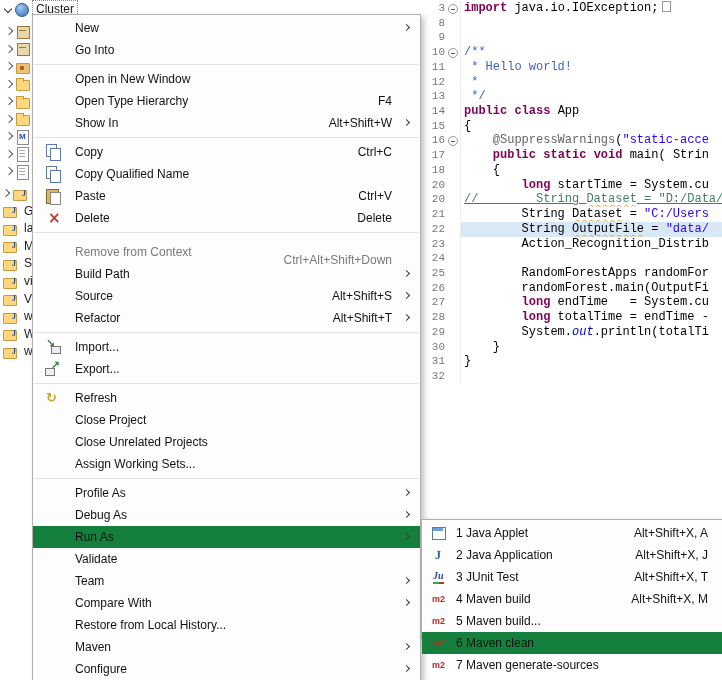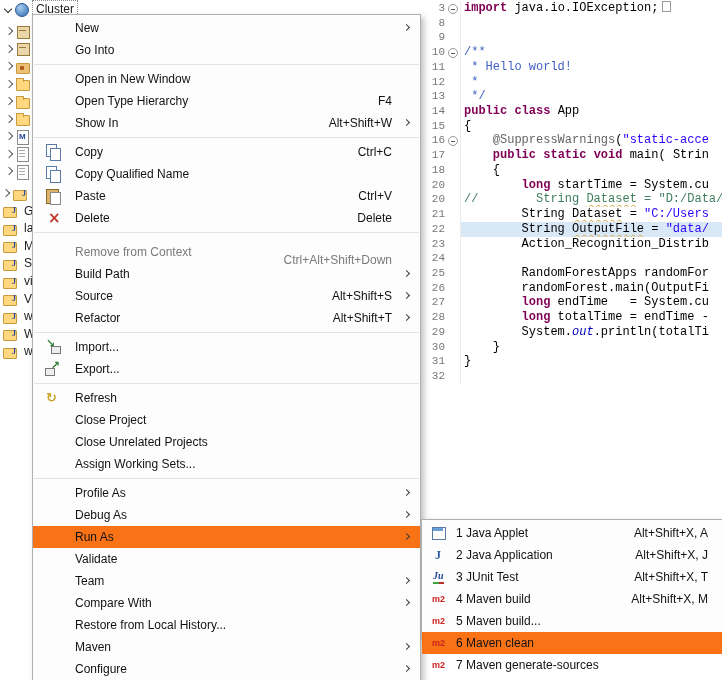--- a/index.html
+++ b/index.html
@@ -47,37 +47,37 @@
   .egutter { width: 40px; flex: none; display: flex; border-right: 1px solid #ececec; }
   .lnum { width: 26px; text-align: right; color: #787878; font-size: 11px; padding-right: 2px; }
   .efold { width: 12px; position: relative; }
   .efold.minus::before { content: ""; position: absolute; left: 1px; top: 3px; width: 8px; height: 8px;
     border: 1px solid #9a9a9a; border-radius: 50%; background: #fff; }
   .efold.minus::after { content: ""; position: absolute; left: 4px; top: 7.5px; width: 4px; height: 1px; background: #555; }
   .ecode { flex: 1; padding-left: 3px; overflow: hidden; color: #000; }
   .eline.hl .ecode { background: #d9e8f7; }
   .kw { color: #7f0055; font-weight: bold; }
   .str { color: #2a00ff; }
-  .cmt { color: #3f7f5f; }
+  .cmt { color: #3f7f5f; text-decoration: underline; }
   .jdoc { color: #3f5fbf; }
   .ann { color: #646464; }
   .sfield { color: #0000c0; font-style: italic; }
   .wave { text-decoration: underline; text-decoration-style: wavy; text-decoration-color: #d8a93c;
     text-decoration-thickness: 1px; text-underline-offset: 2px; }
   .foldbox { display: inline-block; width: 9px; height: 11px; border: 1px solid #9a9a9a;
     vertical-align: -1px; margin-left: 4px; }
 
   
   .menu { position: absolute; background: #fdfdfd; border: 1px solid #b0b0b0;
     box-shadow: 3px 3px 6px rgba(0,0,0,.25); font-size: 12px; color: #121212; padding-top: 2px; }
   #context-menu { left: 32px; top: 14px; width: 389px; height: 672px; z-index: 5; }
   #run-as-submenu { left: 421px; top: 519px; width: 302px; height: 120px; z-index: 6; }
   .menu-item { position: relative; height: 22px; line-height: 22px; padding-left: 42px; white-space: nowrap; }
   #run-as-submenu .menu-item { padding-left: 34px; }
-  .menu-item.hl { background: #f97316; }
+  .menu-item.hl { background: #15803d; }
   .menu-item.disabled, .menu-item.disabled .mshort { color: #7a7a7a; margin-top: 8px; }
   .msep { height: 1px; background: #e2e2e2; margin: 3px 1px; }
   .mshort { position: absolute; right: 28px; top: 0; color: #121212; }
   #run-as-submenu .mshort { right: 14px; }
   .marrow { position: absolute; right: 11px; top: 8px; width: 5px; height: 5px;
     border-right: 1.3px solid #3c3c3c; border-bottom: 1.3px solid #3c3c3c; transform: rotate(-45deg); }
   .mi { position: absolute; left: 12px; top: 3px; width: 16px; height: 16px; }
   #run-as-submenu .mi { left: 9px; }
   .mi-copy::before { content: ""; position: absolute; left: 1px; top: 0; width: 9px; height: 11px;
     background: #fff; border: 1px solid #5b7aa6; }

